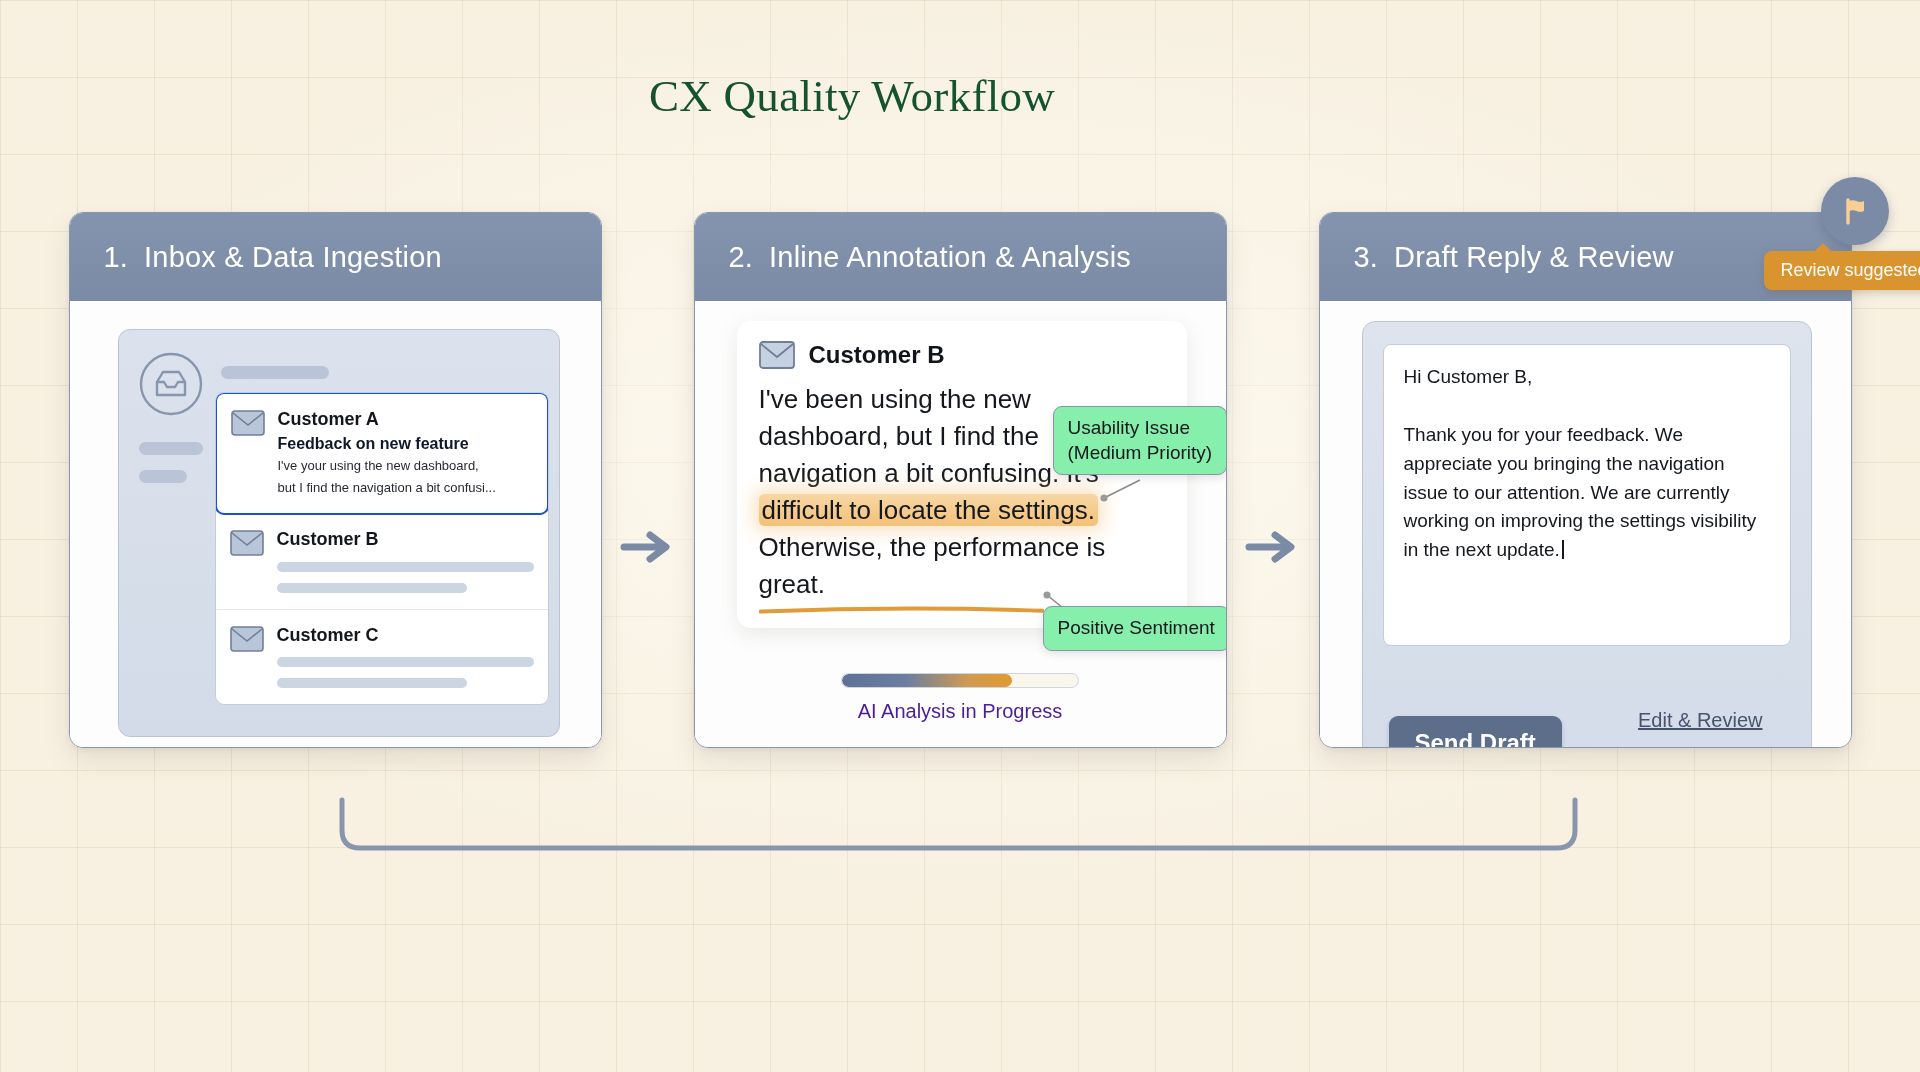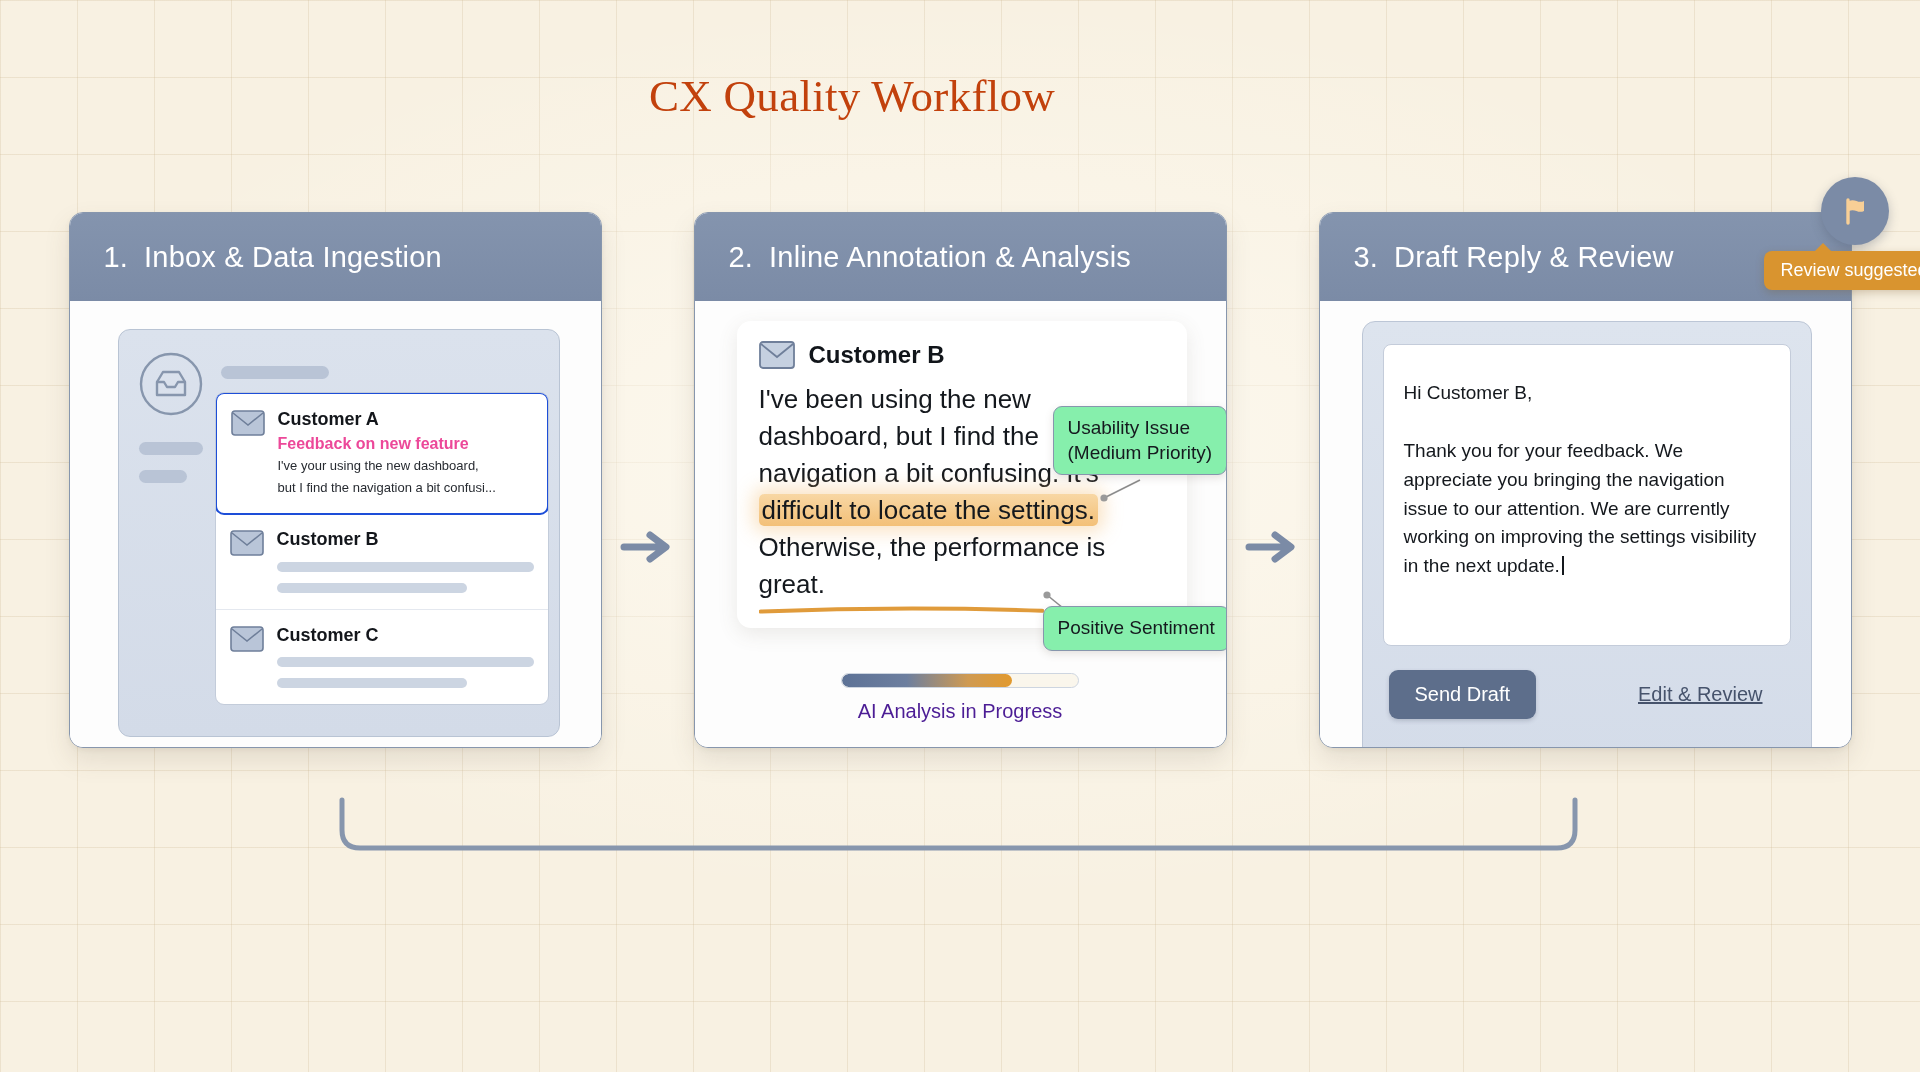--- a/index.html
+++ b/index.html
@@ -31,21 +31,21 @@
   }
 
   .page-title {
     position: absolute;
     top: 70px;
     left: 0;
     width: 1704px;
     text-align: center;
     font-family: "Liberation Serif", serif;
     font-size: 45px;
-    color: #c2410c;
+    color: #14532d;
     letter-spacing: 0.3px;
     z-index: 3;
   }
 
   
   .loop-svg {
     position: absolute;
     left: 0; top: 0;
     width: 1920px; height: 1072px;
     z-index: 1;
@@ -169,21 +169,21 @@
   .mail-txt { flex: 1 1 auto; min-width: 0; }
   .mail-name {
     font-size: 18px;
     font-weight: bold;
     color: #13161b;
     line-height: 1.25;
   }
   .mail-sub {
     font-size: 16px;
     font-weight: bold;
-    color: #ec4899;
+    color: #0f172a;
     line-height: 1.35;
     margin-top: 2px;
   }
   .mail-prev {
     font-size: 13px;
     color: #272b31;
     line-height: 1.42;
     margin-top: 3px;
   }
 
@@ -302,21 +302,21 @@
     border-radius: 13px;
     padding: 22px 20px;
   }
 
   .draft-textarea {
     width: 100%;
     height: 302px;
     background: #ffffff;
     border: 1px solid #c4ccda;
     border-radius: 8px;
-    padding: 34px 20px;
+    padding: 18px 20px;
     font-size: 19px;
     line-height: 1.52;
     color: #14181d;
     white-space: pre-wrap;
     overflow: hidden;
   }
 
   .caret {
     display: inline-block;
     width: 2px;
@@ -328,28 +328,29 @@
 
   .draft-actions {
     margin-top: 24px;
     display: flex;
     align-items: center;
     padding: 0 6px;
   }
   .btn-send {
     background: #5d6e8b;
     color: #ffffff;
-    font-size: 20px;
-    font-weight: normal;
+    font-size: 24px;
+    font-weight: bold;
     padding: 13px 26px;
     border-radius: 9px;
     border: none;
     font-family: "Liberation Sans", sans-serif;
     cursor: pointer;
     box-shadow: 0 2px 4px rgba(60,70,90,0.22);
+    margin-top: 46px;
   }
   .link-edit {
     margin-left: auto;
     margin-right: 22px;
     font-size: 20px;
     color: #46536c;
     text-decoration: underline;
     cursor: pointer;
   }
 

